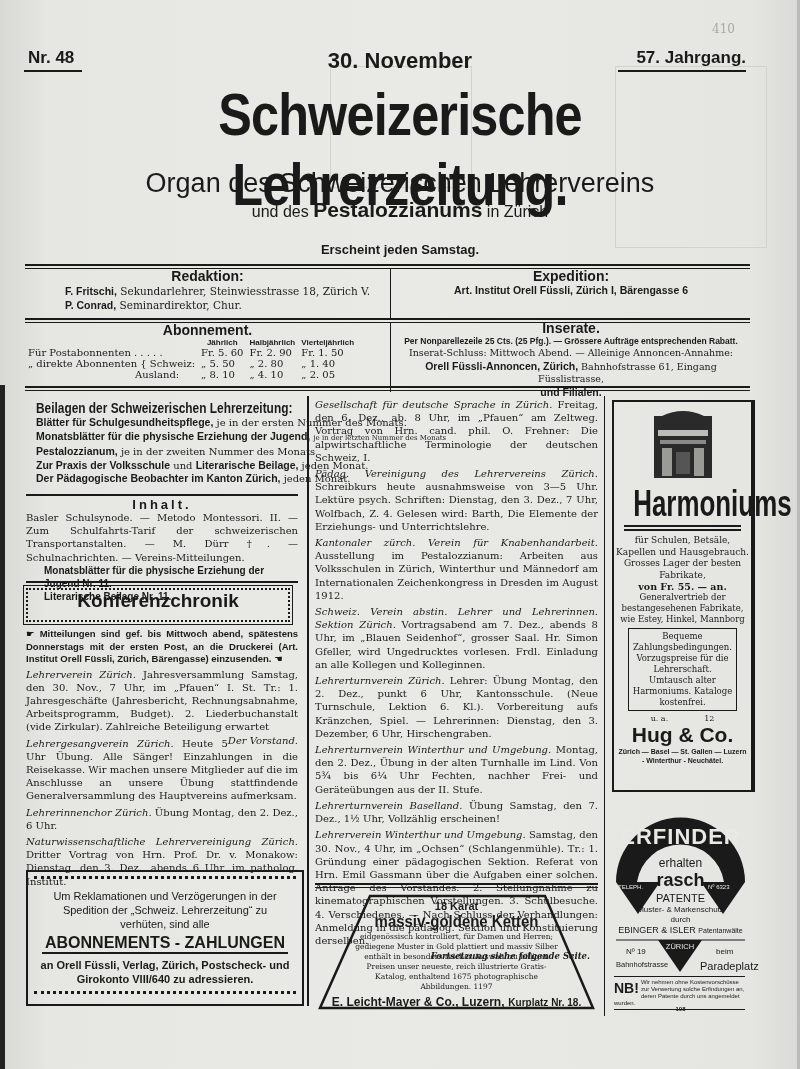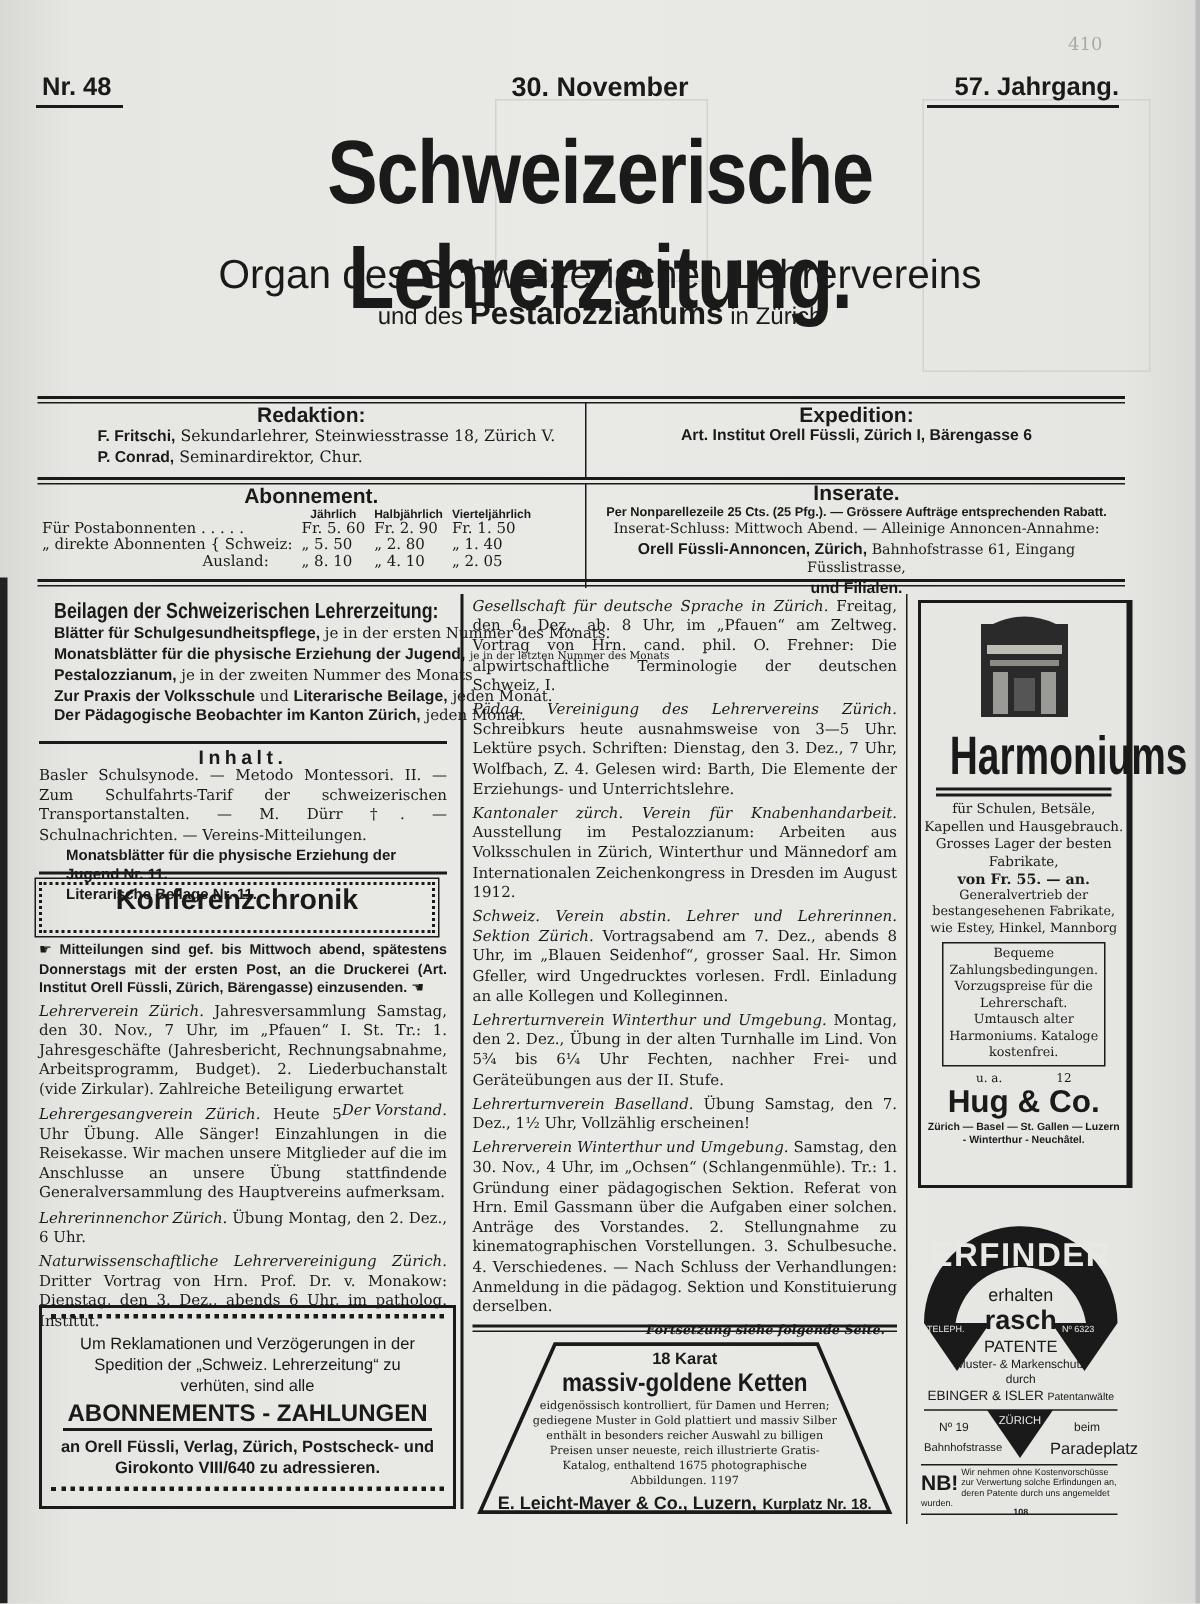--- a/index.html
+++ b/index.html
@@ -14,21 +14,21 @@
   .cond{font-family:"Liberation Sans","DejaVu Sans",sans-serif;font-stretch:condensed;}
   .b{font-weight:bold;}
   .i{font-style:italic;}
   .center{text-align:center;}
   .rule{position:absolute;background:#1a1a1a;}
   .ghost{position:absolute;color:#bcbcb8;font-size:11px;}
 
   
   #nr{left:28px;top:48px;font-size:17px;}
   #nr-u{left:24px;top:70px;width:58px;height:2px;}
-  #date{left:0;width:800px;top:48px;font-size:18px;}
+  #date{left:0;width:800px;top:48px;font-size:22px;}
   #year{left:600px;width:146px;top:48px;font-size:17px;text-align:right;}
   #year-u{left:618px;top:70px;width:128px;height:2px;}
   #pagenum-top{left:712px;top:22px;font-size:12px;color:#a9a9a6;}
   #masthead{left:0;width:800px;top:80px;font-size:60px;line-height:70px;font-weight:bold;
             letter-spacing:-1px;transform:scaleX(0.84);transform-origin:center;}
   #organ{left:0;width:800px;top:168px;font-size:27px;}
   #und{left:0;width:800px;top:198px;font-size:16px;}
   #und .big{font-size:21px;font-weight:bold;}
   #erscheint{left:0;width:800px;top:242px;font-size:13px;}
 
@@ -79,20 +79,21 @@
   <div id="year" class="abs sans b">57. Jahrgang.</div>
   <div id="year-u" class="rule"></div>
 
   <div id="masthead" class="abs center sans">Schweizerische Lehrerzeitung.</div>
   <div id="organ" class="abs center sans">Organ des Schweizerischen Lehrervereins</div>
   <div id="und" class="abs center sans">
     <span>und des</span>
     <span class="big">Pestalozzianums</span>
     <span>in Zürich</span>
   </div>
+  <div id="erscheint" class="abs center sans b">Erscheint jeden Samstag.</div>
 
   <div class="dbl" style="top:264px;"></div>
   <div class="dbl" style="top:318px;"></div>
   <div class="dbl" style="top:386px;"></div>
   <div id="vdiv" class="col-div"></div>
   <div id="vdiv2" class="col-div"></div>
 
   <div class="abs" style="left:25px;top:268px;width:365px;">
     <div class="center secthead sans">Redaktion:</div>
     <div class="small" style="padding-left:40px;line-height:14px;">
@@ -197,20 +198,21 @@
     <div class="center sans b" style="font-size:16px;border-bottom:2px solid #1a1a1a;margin:3px 14px 4px;">ABONNEMENTS - ZAHLUNGEN</div>
     <div class="center sans b" style="font-size:11px;line-height:14px;padding:0 12px;">an Orell Füssli, Verlag, Zürich, Postscheck- und Girokonto VIII/640 zu adressieren.</div>
     <div class="dots" style="position:absolute;left:6px;right:6px;bottom:4px;"></div>
   </div>
 
   <div class="abs col2" style="top:398px;">
     <div class="para"><span class="h">Gesellschaft für deutsche Sprache in Zürich.</span> <span>Freitag, den 6. Dez., ab. 8 Uhr, im „Pfauen“ am Zeltweg. Vortrag von Hrn. cand. phil. O. Frehner: Die alpwirtschaftliche Terminologie der deutschen Schweiz, I.</span></div>
     <div class="para" style="margin-top:3px;"><span class="h">Pädag. Vereinigung des Lehrervereins Zürich.</span> <span>Schreibkurs heute ausnahmsweise von 3—5 Uhr. Lektüre psych. Schriften: Dienstag, den 3. Dez., 7 Uhr, Wolfbach, Z. 4. Gelesen wird: Barth, Die Elemente der Erziehungs- und Unterrichtslehre.</span></div>
     <div class="para" style="margin-top:3px;"><span class="h">Kantonaler zürch. Verein für Knabenhandarbeit.</span> <span>Ausstellung im Pestalozzianum: Arbeiten aus Volksschulen in Zürich, Winterthur und Männedorf am Internationalen Zeichenkongress in Dresden im August 1912.</span></div>
     <div class="para" style="margin-top:3px;"><span class="h">Schweiz. Verein abstin. Lehrer und Lehrerinnen. Sektion Zürich.</span> <span>Vortragsabend am 7. Dez., abends 8 Uhr, im „Blauen Seidenhof“, grosser Saal. Hr. Simon Gfeller, wird Ungedrucktes vorlesen. Frdl. Einladung an alle Kollegen und Kolleginnen.</span></div>
+    <div class="para" style="margin-top:3px;"><span class="h">Lehrerturnverein Zürich.</span> <span>Lehrer: Übung Montag, den 2. Dez., punkt 6 Uhr, Kantonsschule. (Neue Turnschule, Lektion 6. Kl.). Vorbereitung aufs Kränzchen, Spiel. — Lehrerinnen: Dienstag, den 3. Dezember, 6 Uhr, Hirschengraben.</span></div>
     <div class="para" style="margin-top:3px;"><span class="h">Lehrerturnverein Winterthur und Umgebung.</span> <span>Montag, den 2. Dez., Übung in der alten Turnhalle im Lind. Von 5¾ bis 6¼ Uhr Fechten, nachher Frei- und Geräteübungen aus der II. Stufe.</span></div>
     <div class="para" style="margin-top:3px;"><span class="h">Lehrerturnverein Baselland.</span> <span>Übung Samstag, den 7. Dez., 1½ Uhr, Vollzählig erscheinen!</span></div>
     <div class="para" style="margin-top:3px;"><span class="h">Lehrerverein Winterthur und Umgebung.</span> <span>Samstag, den 30. Nov., 4 Uhr, im „Ochsen“ (Schlangenmühle). Tr.: 1. Gründung einer pädagogischen Sektion. Referat von Hrn. Emil Gassmann über die Aufgaben einer solchen. Anträge des Vorstandes. 2. Stellungnahme zu kinematographischen Vorstellungen. 3. Schulbesuche. 4. Verschiedenes. — Nach Schluss der Verhandlungen: Anmeldung in die pädagog. Sektion und Konstituierung derselben.</span></div>
     <div class="i b" style="text-align:right;font-size:8.5px;margin-top:4px;padding-right:8px;">Fortsetzung siehe folgende Seite.</div>
   </div>
   <div class="rule" style="left:315px;top:883px;width:283px;height:2px;"></div>
   <div class="rule" style="left:315px;top:887px;width:283px;height:1px;"></div>
 
   <div class="ketten">
     <svg width="283" height="125" style="position:absolute;left:0;top:0;">

